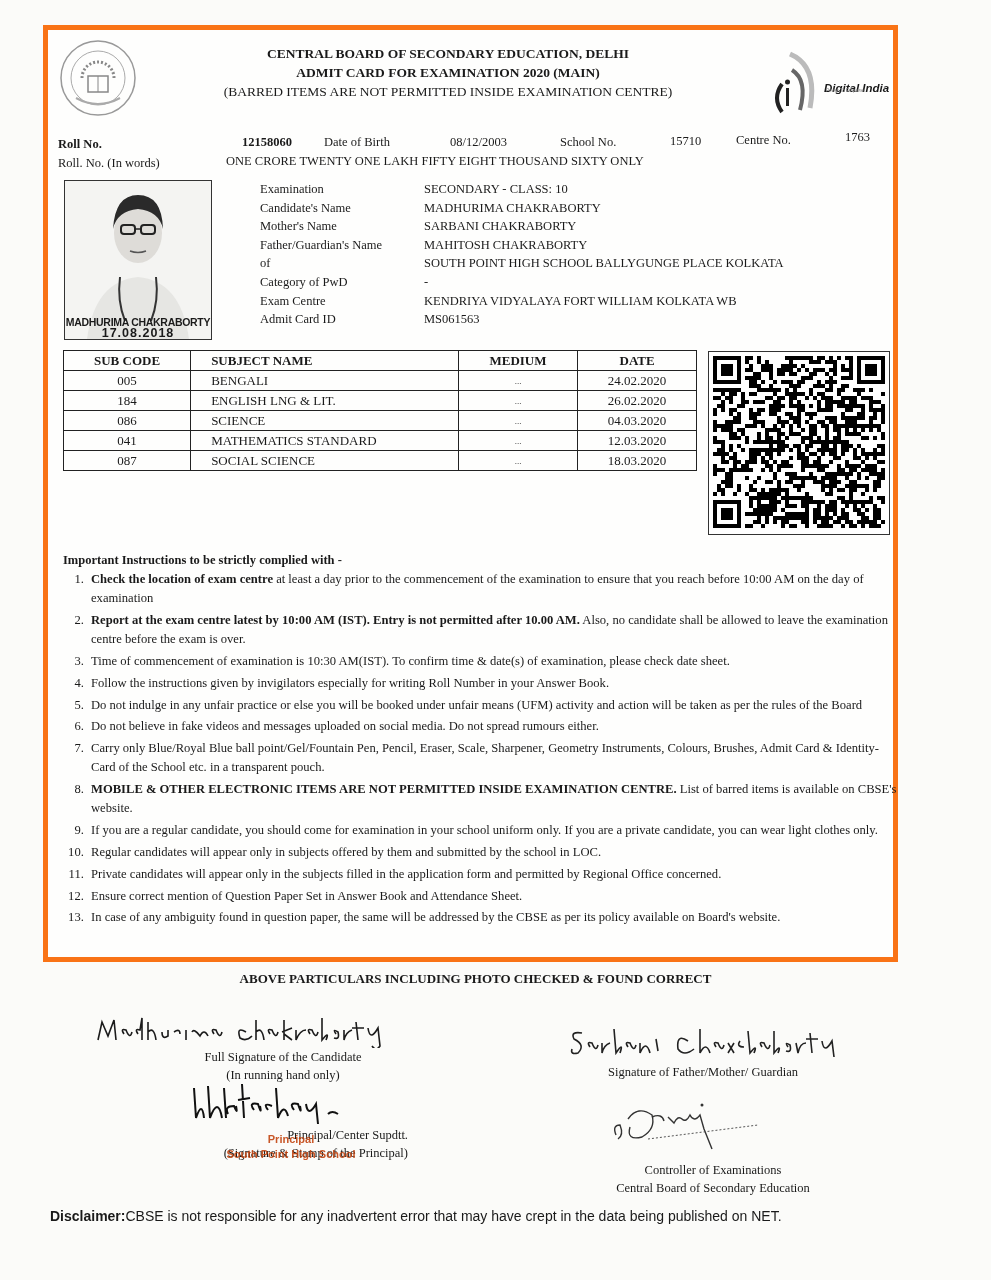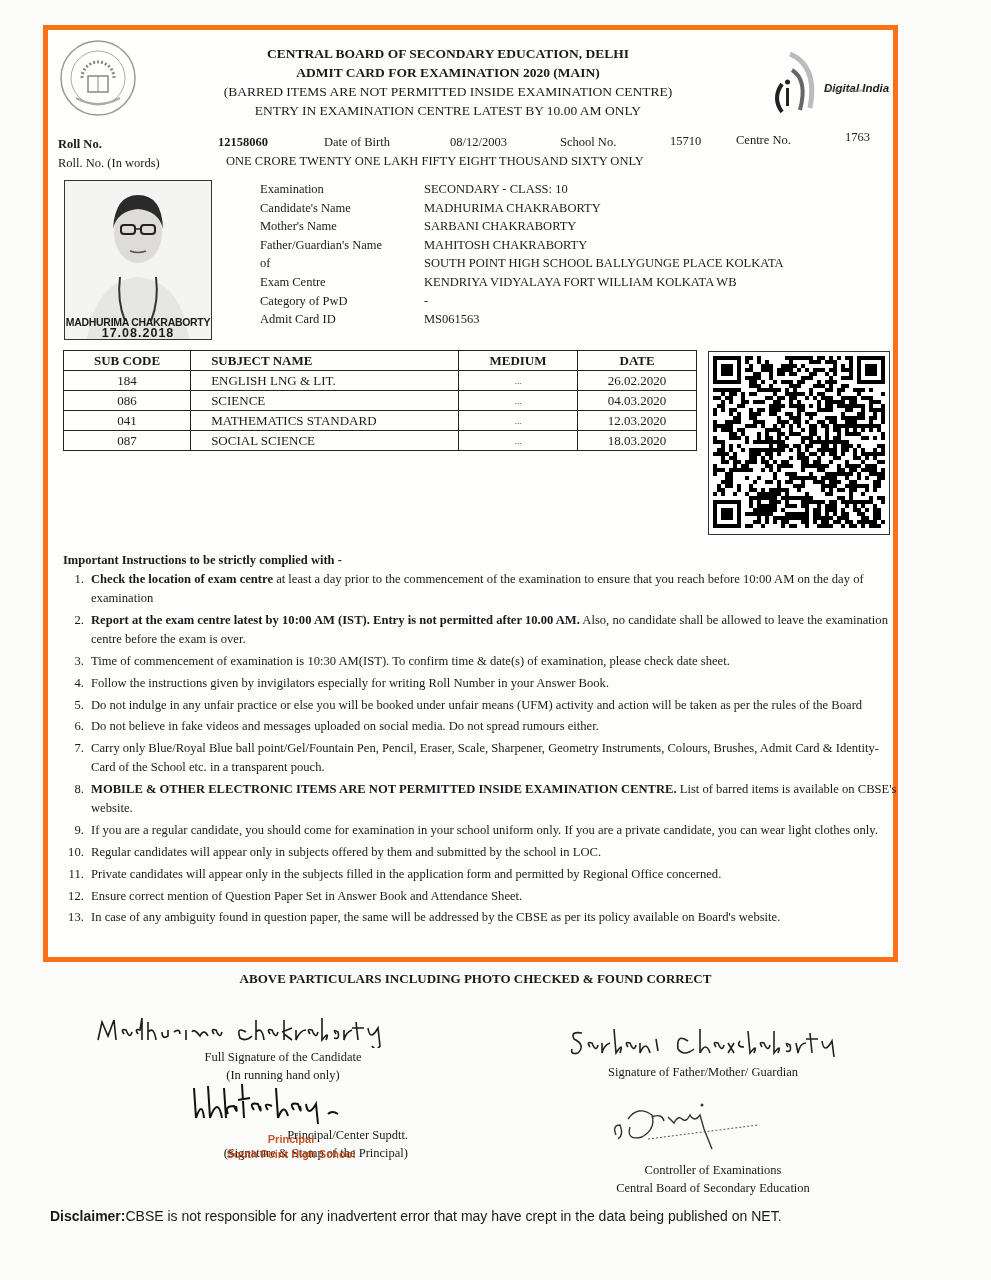--- a/index.html
+++ b/index.html
@@ -92,37 +92,36 @@
       <rect x="30" y="38" width="20" height="16" fill="none" stroke="#888" stroke-width="1.5"></rect>
       <line x1="40" y1="38" x2="40" y2="54" stroke="#888" stroke-width="1"></line>
       <path d="M18 60 Q40 72 62 60" fill="none" stroke="#aaa" stroke-width="2"></path>
     </svg>
   </div>
 
   <div class="abs header-block">
     <div class="b">CENTRAL BOARD OF SECONDARY EDUCATION, DELHI</div>
     <div class="b">ADMIT CARD FOR EXAMINATION 2020 (MAIN)</div>
     <div>(BARRED ITEMS ARE NOT PERMITTED INSIDE EXAMINATION CENTRE)</div>
-    <div>ENTRY IN EXAMINATION CENTRE LATEST BY 10.00 AM ONLY</div>
   </div>
 
   <div class="abs logo-di">
     <svg width="50" height="70" viewBox="0 0 50 70" style="position:absolute;left:0;top:0">
       <path d="M20 6 Q48 18 40 60" fill="none" stroke="#bbb" stroke-width="5"></path>
       <path d="M22 22 Q38 32 30 62" fill="none" stroke="#666" stroke-width="4"></path>
       <path d="M12 36 Q2 50 12 64" fill="none" stroke="#222" stroke-width="4"></path>
       <rect x="16" y="40" width="3" height="18" fill="#222"></rect>
       <circle cx="17.5" cy="34" r="2.5" fill="#222"></circle>
     </svg>
     <div style="position:absolute;left:54px;top:34px;font-family:'Liberation Sans',sans-serif;font-style:italic;font-weight:bold;font-size:11.5px;">Digital India</div>
     <div style="position:absolute;left:56px;top:40px;font-family:'Liberation Sans',sans-serif;font-size:4.5px;color:#888;">Power To Empower</div>
   </div>
 
   <div class="abs lbl bold" style="left:10px;top:107px">Roll No.</div>
-  <div class="abs val bold" style="left:170px;top:105px">12158060</div>
+  <div class="abs val bold" style="left:194px;top:105px">12158060</div>
   <div class="abs lbl" style="left:276px;top:105px">Date of Birth</div>
   <div class="abs val" style="left:402px;top:105px">08/12/2003</div>
   <div class="abs lbl" style="left:512px;top:105px">School No.</div>
   <div class="abs val" style="left:622px;top:104px">15710</div>
   <div class="abs lbl" style="left:688px;top:103px">Centre No.</div>
   <div class="abs val" style="left:797px;top:100px">1763</div>
 
   <div class="abs lbl" style="left:10px;top:126px">Roll. No. (In words)</div>
   <div class="abs val" style="left:178px;top:124px">ONE CRORE TWENTY ONE LAKH FIFTY EIGHT THOUSAND SIXTY ONLY</div>
 
@@ -160,43 +159,49 @@
       </div>
     <div class="p-row">
         <span class="k">Father/Guardian's Name</span>
         <span>MAHITOSH CHAKRABORTY</span>
       </div>
     <div class="p-row">
         <span class="k">of</span>
         <span>SOUTH POINT HIGH SCHOOL BALLYGUNGE PLACE KOLKATA</span>
       </div>
     <div class="p-row">
+        <span class="k">Category of PwD</span>
+        <span>-</span>
+      </div>
+    <div class="p-row">
         <span class="k">Exam Centre</span>
         <span>KENDRIYA VIDYALAYA FORT WILLIAM KOLKATA WB</span>
-      </div>
-    <div class="p-row">
-        <span class="k">Category of PwD</span>
-        <span>-</span>
       </div>
     <div class="p-row">
         <span class="k">Admit Card ID</span>
         <span>MS061563</span>
       </div>
   </div>
 
   <table class="subjects">
     <thead>
       <tr>
         <th class="c-code">SUB CODE</th>
         <th class="c-name">SUBJECT NAME</th>
         <th class="c-med" style="font-size:13px !important">MEDIUM</th>
         <th class="c-date">DATE</th>
       </tr>
     </thead>
     <tbody>
+      <tr>
+        <td class="c-code">005</td>
+        <td class="c-name">BENGALI</td>
+        <td class="c-med">...</td>
+        <td class="c-date">24.02.2020</td>
+      </tr>
       <tr>
         <td class="c-code">184</td>
         <td class="c-name">ENGLISH LNG &amp; LIT.</td>
         <td class="c-med">...</td>
         <td class="c-date">26.02.2020</td>
       </tr>
       <tr>
         <td class="c-code">086</td>
         <td class="c-name">SCIENCE</td>
         <td class="c-med">...</td>

